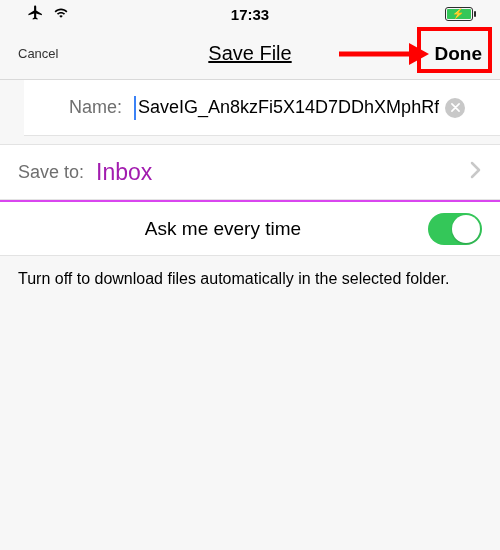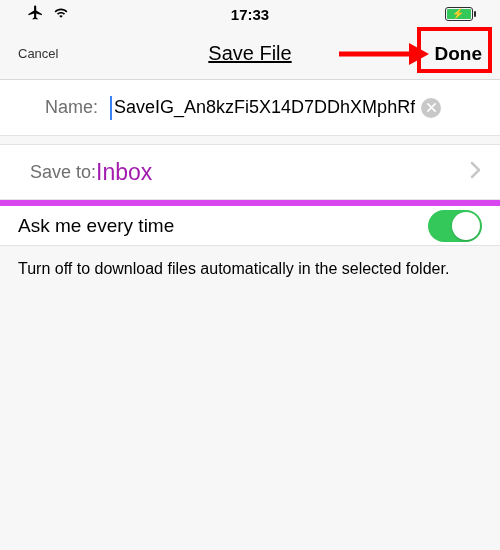--- a/index.html
+++ b/index.html
@@ -57,30 +57,30 @@
       border-bottom: 11px solid transparent; border-left: 20px solid #ff0000;
     }
 
     .row {
       background: #fff;
       border-bottom: 1px solid #e3e3e3;
       display: flex;
       align-items: center;
       padding: 0 18px;
     }
-    .row-name { height: 56px; }
+    .row-name { height: 56px; margin-left: 24px; }
     .row-saveto { height: 56px; margin-top: 8px; border-top: 1px solid #e3e3e3; }
-    .row-toggle { height: 46px; border-top: 6px solid #d946ef; }
+    .row-toggle { height: 56px; border-top: 2px solid #d946ef; text-align: center; }
 
     .field-label {
       font-size: 18px;
       color: #6f6f6f;
     }
     .name-label { width: 80px; text-align: right; margin-right: 12px; }
-    .saveto-label { width: 78px; text-align: right;}
+    .saveto-label { width: 78px; text-align: left;}
 
     .name-input-wrap {
       flex: 1; display: flex; align-items: center; gap: 6px; min-width: 0;
       border-left: 2px solid #3b82f6; padding-left: 2px; height: 24px;
     }
     .name-value {
       font-size: 18px; color: #000; white-space: nowrap; overflow: hidden;
     }
     .clear-btn {
       width: 20px; height: 20px; border-radius: 50%; background: #c8c8c8;

